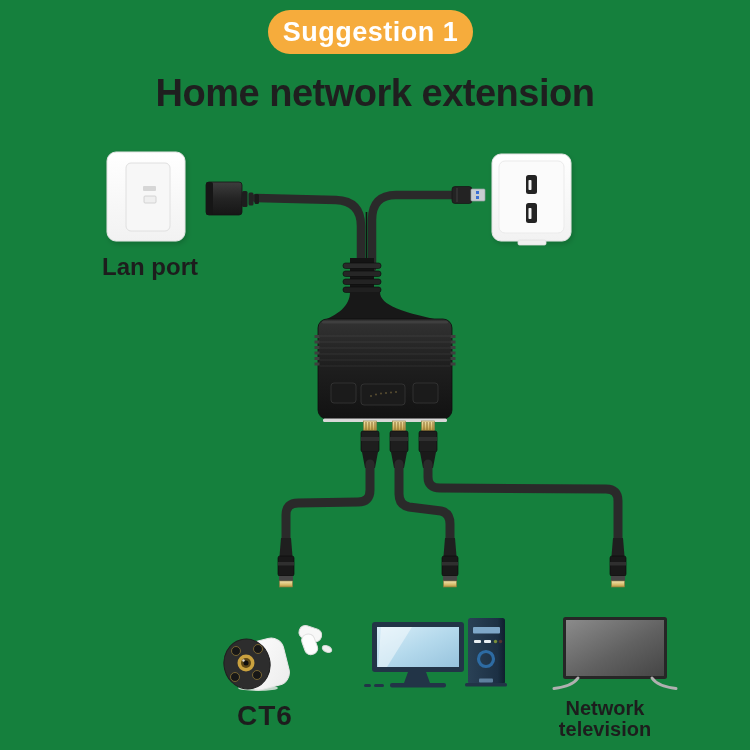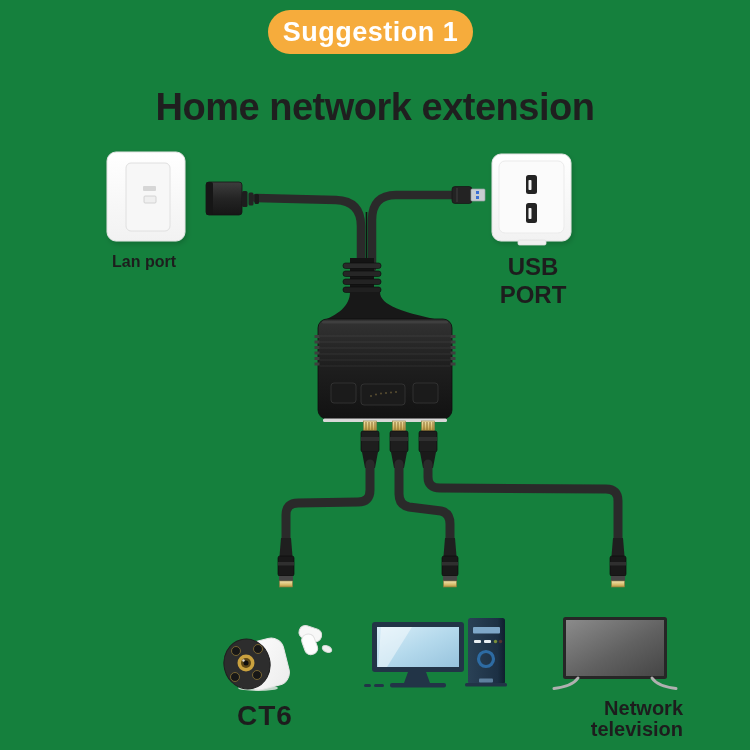--- a/index.html
+++ b/index.html
@@ -7,30 +7,30 @@
     position:relative;width:750px;height:750px;background:#15803d;overflow:hidden;
     font-family:"Liberation Sans",sans-serif;
   }
   .badge{
     position:absolute;left:268px;top:10px;width:205px;height:44px;
     background:#F6AC3C;border-radius:22px;display:flex;align-items:center;justify-content:center;
     color:#ffffff;font-size:27px;font-weight:700;letter-spacing:0.5px;
   }
   .title{
     position:absolute;left:0;top:72px;width:750px;text-align:center;
-    color:#1f1f1f;font-size:38px;font-weight:700;letter-spacing:-0.5px;margin-top:14px;
+    color:#1f1f1f;font-size:38px;font-weight:700;letter-spacing:-0.5px;
   }
   .label{
     position:absolute;font-weight:700;color:#1d1d1d;text-align:center;
   }
-  .label-lan{left:94px;top:253px;width:100px;font-size:16px;}
+  .label-lan{left:100px;top:253px;width:100px;font-size:24px;}
   .label-usb{left:478px;top:253px;width:110px;font-size:24px;}
   .label-ct6{left:225px;top:700px;width:80px;font-size:28px;letter-spacing:1px;}
   .label-desktop{left:375px;top:704px;width:100px;font-size:21px;}
-  .label-tv{left:573px;top:698px;width:110px;font-size:20px;line-height:21px;text-align:right;}
+  .label-tv{left:550px;top:698px;width:110px;font-size:20px;line-height:21px;}
   svg{position:absolute;left:0;top:0;}
 </style>
 </head>
 <body>
 
 <div class="canvas">
 
   <div class="badge">
     <span>Suggestion 1</span>
   </div>
@@ -290,17 +290,16 @@
 
     <g>
       <rect x="563" y="617" width="104" height="62" rx="2.5" fill="#262626"></rect>
       <rect x="566" y="620" width="98" height="56" fill="url(#tvGrad)"></rect>
       <path d="M 578 678 C 574 684 566 687 554 688.5" fill="none" stroke="#b0b0b0" stroke-width="3" stroke-linecap="round"></path>
       <path d="M 652 678 C 656 684 664 687 676 688.5" fill="none" stroke="#b0b0b0" stroke-width="3" stroke-linecap="round"></path>
     </g>
   </svg>
 
   <div class="label label-lan">Lan port</div>
-  <div class="label label-usb">USB PORT</div>
   <div class="label label-ct6">CT6</div>
   <div class="label label-tv">Network television</div>
 
 </div>
 
 </body></html>

